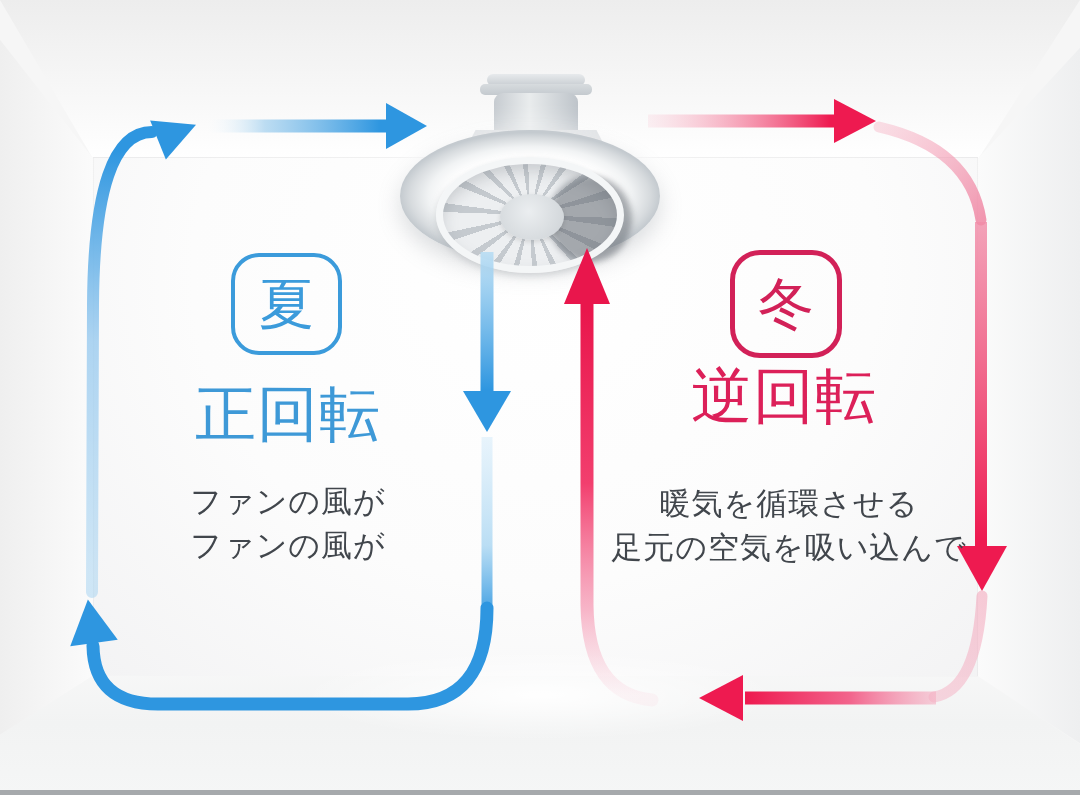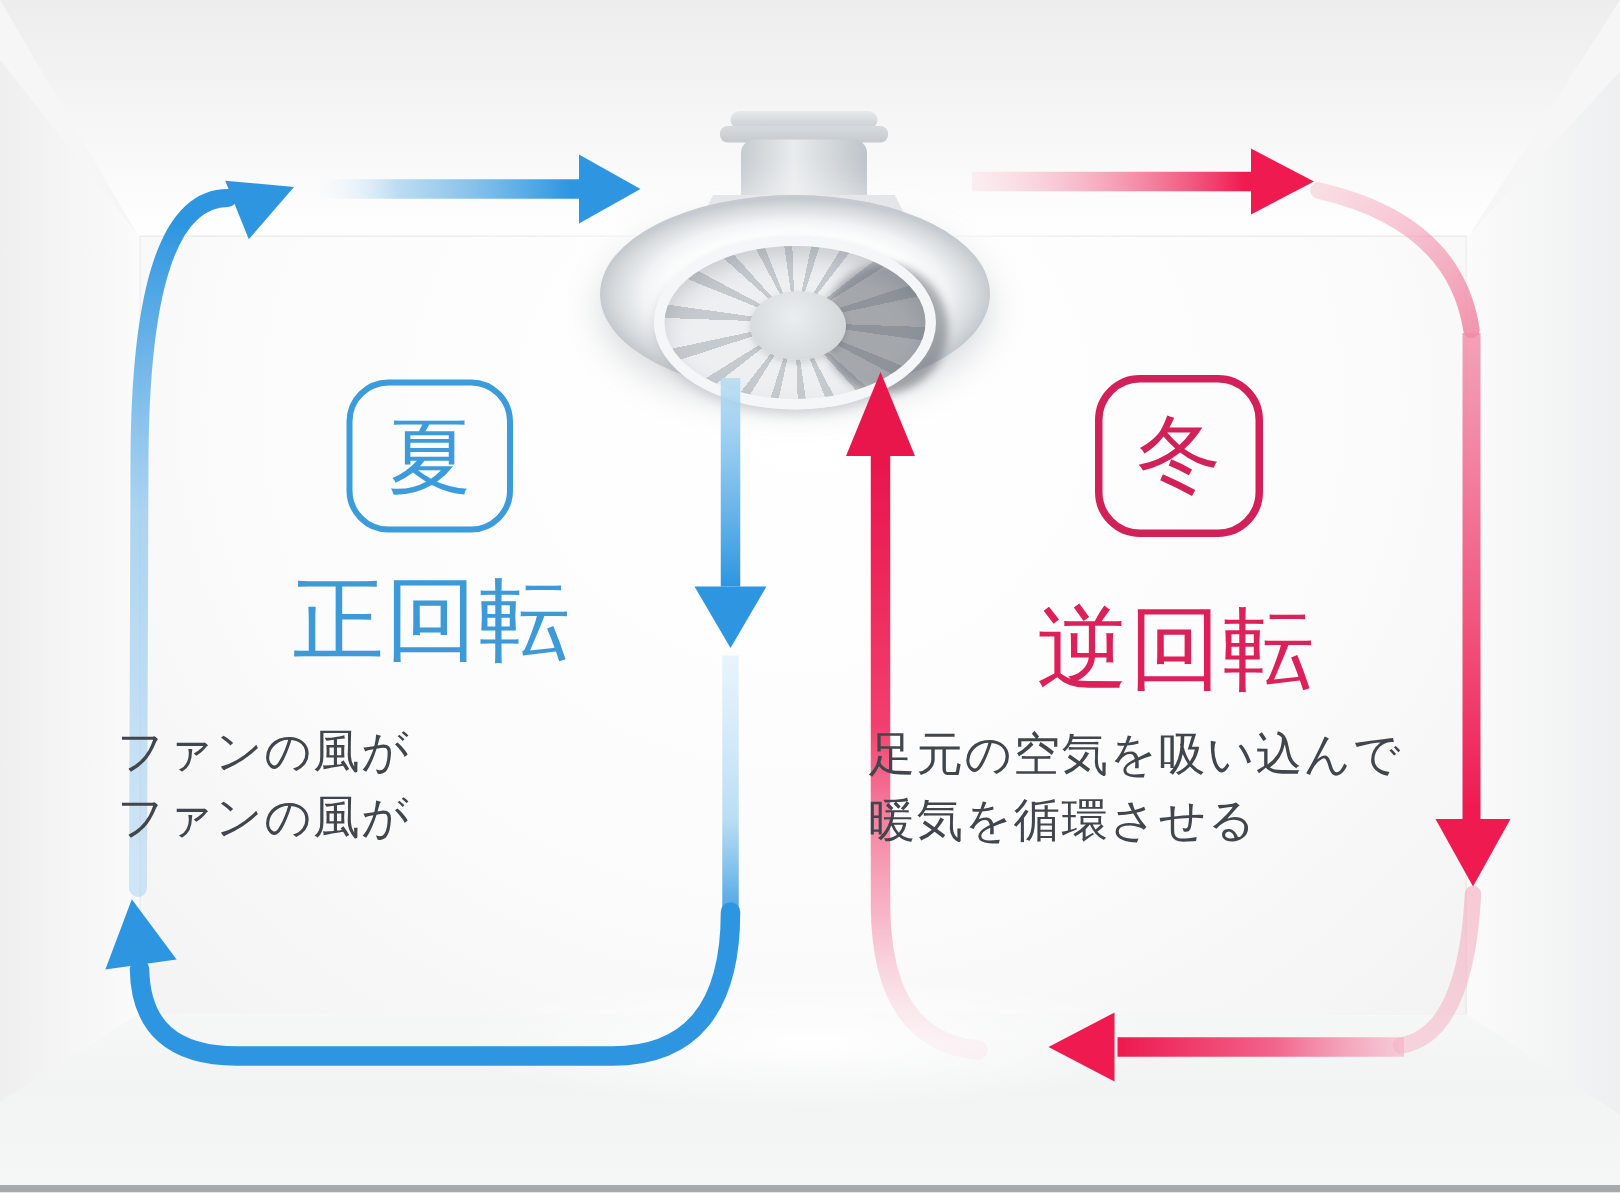--- a/index.html
+++ b/index.html
@@ -64,22 +64,22 @@
   
   .badge{display:flex;align-items:center;justify-content:center;background:transparent;}
   .summer-badge{left:231px;top:253px;width:111px;height:102px;
     border:4px solid #3B9BDB;border-radius:28px;}
   .summer-badge span{position:static;font-size:55px;color:#3B9BDB;line-height:1;}
   .winter-badge{left:730px;top:250px;width:112px;height:108px;
     border:5px solid #D22158;border-radius:30px;}
   .winter-badge span{position:static;font-size:56px;color:#D22158;line-height:1;}
   .season-title{width:324px;text-align:center;font-size:61px;line-height:1.05;letter-spacing:1px;}
   .summer-title{left:126px;top:382px;color:#3E99D7;}
-  .winter-title{left:622px;top:406px;color:#DC2059;font-family:Liberation Mono, monospace;}
-  .season-desc{width:420px;font-size:31px;color:#41464C;
+  .winter-title{left:622px;top:364px;color:#DC2059;}
+  .season-desc{width:420px;text-align:center;font-size:31px;color:#41464C;
     line-height:44px;letter-spacing:1px;}
   .summer-desc{left:78px;top:479px;}
   .winter-desc{left:579px;top:481px;}
   .season-desc div{position:static;}
 </style>
 </head>
 <body>
 
 <div class="stage">
 
@@ -185,18 +185,18 @@
   <div class="season-desc summer-desc">
     <div>ファンの風が</div>
     <div>ファンの風が</div>
   </div>
 
   <div class="badge winter-badge">
     <span>冬</span>
   </div>
   <div class="season-title winter-title">逆回転</div>
   <div class="season-desc winter-desc">
+    <div>暖気を循環させる</div>
     <div>足元の空気を吸い込んで</div>
-    <div>暖気を循環させる</div>
   </div>
 
   <div class="bottom-edge"></div>
 </div>
 
 </body></html>

